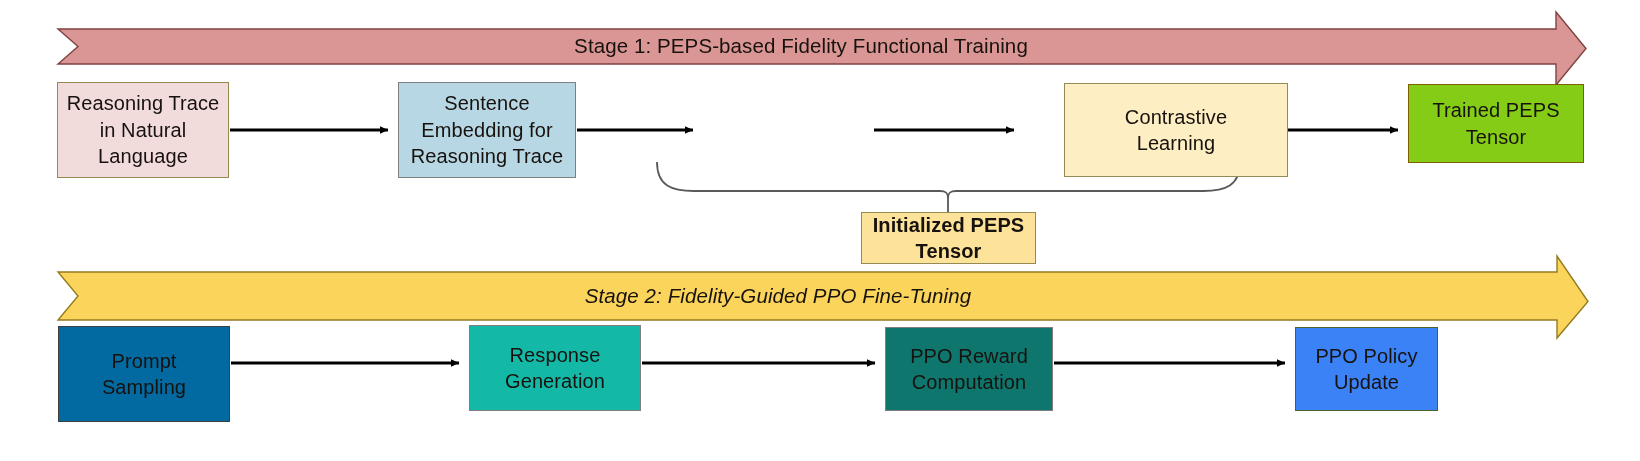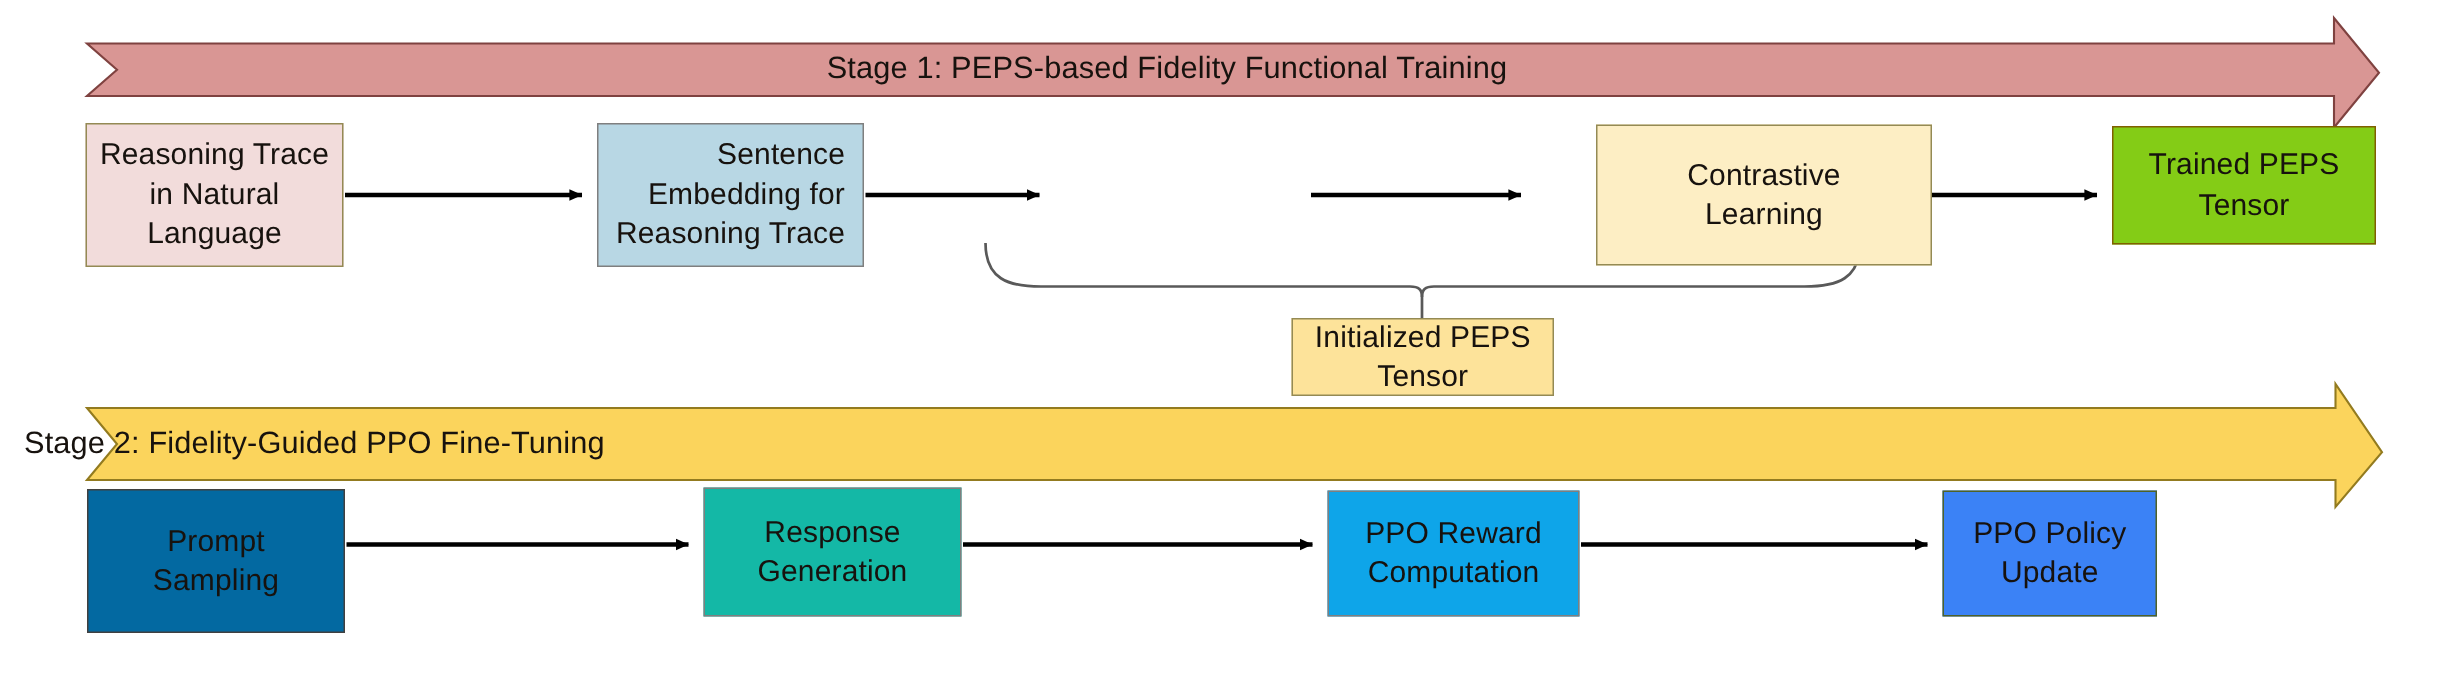--- a/index.html
+++ b/index.html
@@ -81,46 +81,46 @@
       <path d="M956,191 C950,191 948,193 948,198"></path>
     </g>
 
     <g stroke="#000000" stroke-width="3" fill="none">
       <line x1="231" y1="363" x2="459" y2="363" marker-end="url(#ah)"></line>
       <line x1="642" y1="363" x2="875" y2="363" marker-end="url(#ah)"></line>
       <line x1="1054" y1="363" x2="1285" y2="363" marker-end="url(#ah)"></line>
     </g>
   </svg>
 
-  <div class="banner-label" style="left:0; top:36px; width:1556px; text-align:center;">Stage 1: PEPS-based Fidelity Functional Training</div>
-  <div class="banner-label" style="left:16px; top:286px; width:1556px; ">Stage 2: Fidelity-Guided PPO Fine-Tuning</div>
+  <div class="banner-label" style="left:0; top:36px; width:1556px; text-align:center;padding-left:23px;">Stage 1: PEPS-based Fidelity Functional Training</div>
+  <div class="banner-label" style="left:0; top:286px; width:1556px; text-align:center;font-style:italic;">Stage 2: Fidelity-Guided PPO Fine-Tuning</div>
 
   <div class="node" style="left:57px; top:82px; width:172px; height:96px; background:#f2dcdb; border-color:#948a54;">Reasoning Trace
 in Natural
 Language</div>
 
-  <div class="node" style="left:398px; top:82px; width:178px; height:96px; background:#b8d7e4; border-color:#7f7f7f;text-align:right;">Sentence
+  <div class="node" style="left:398px; top:82px; width:178px; height:96px; background:#b8d7e4; border-color:#7f7f7f;">Sentence
 Embedding for
 Reasoning Trace</div>
 
 
   <div class="node" style="left:1024px; top:83px; width:224px; height:94px; background:#fdeec4; border-color:#948a54;margin-left:40px;">Contrastive
 Learning</div>
 
   <div class="node" style="left:1408px; top:84px; width:176px; height:79px; background:#84cc16; border-color:#7f6000;">Trained PEPS
 Tensor</div>
 
-  <div class="node" style="left:861px; top:212px; width:175px; height:52px; background:#fde39a; border-color:#948a54;">Initialized PEPS
+  <div class="node" style="left:861px; top:212px; width:175px; height:52px; background:#fde39a; border-color:#948a54;font-weight:bold;">Initialized PEPS
 Tensor</div>
 
   <div class="node" style="left:58px; top:326px; width:172px; height:96px; background:#0369a1; border-color:#404040;">Prompt
 Sampling</div>
 
   <div class="node" style="left:469px; top:325px; width:172px; height:86px; background:#14b8a6; border-color:#7f7f7f;">Response
 Generation</div>
 
-  <div class="node" style="left:885px; top:327px; width:168px; height:84px; background:#0ea5e9; border-color:#7f7f7f;">PPO Reward
+  <div class="node" style="left:885px; top:327px; width:168px; height:84px; background:#0f766e; border-color:#7f7f7f;">PPO Reward
 Computation</div>
 
   <div class="node" style="left:1295px; top:327px; width:143px; height:84px; background:#3b82f6; border-color:#4f6228;">PPO Policy
 Update</div>
 
 </div>
 
 </body></html>

